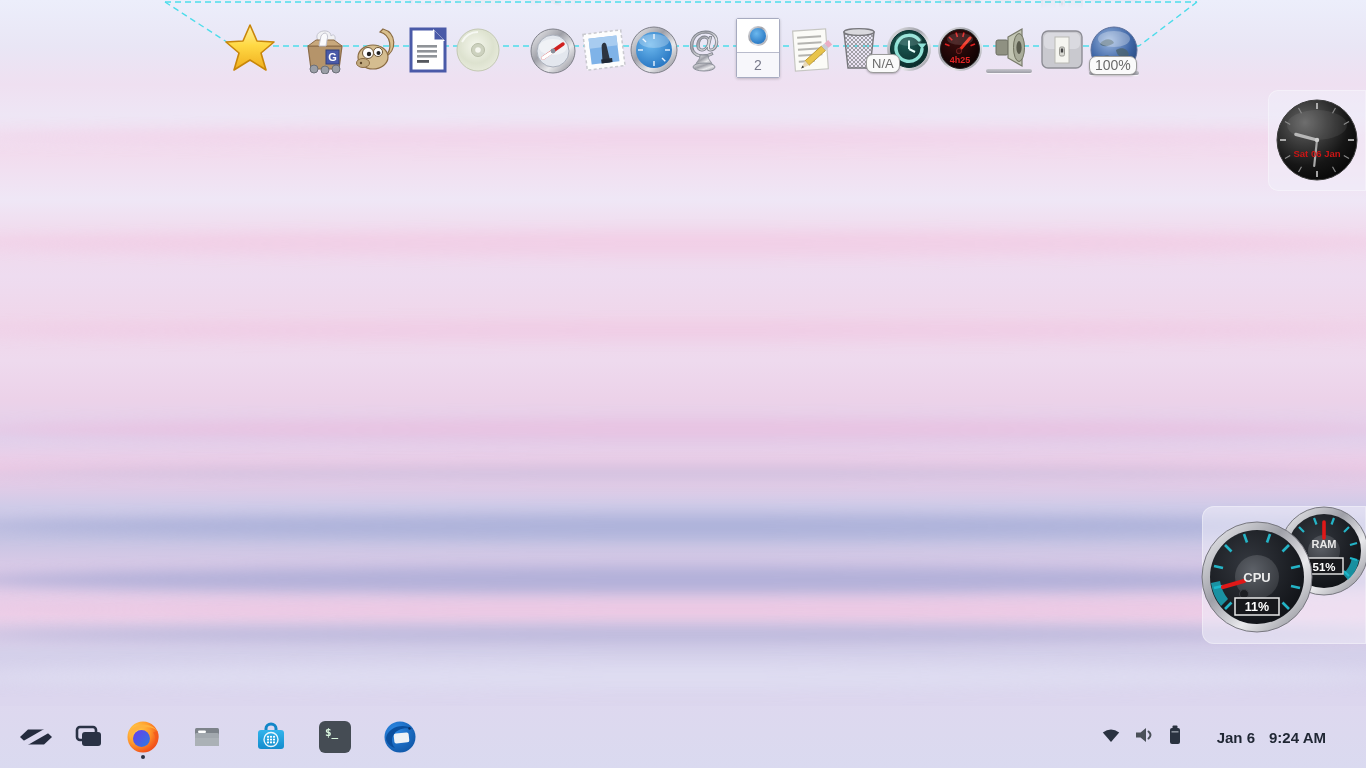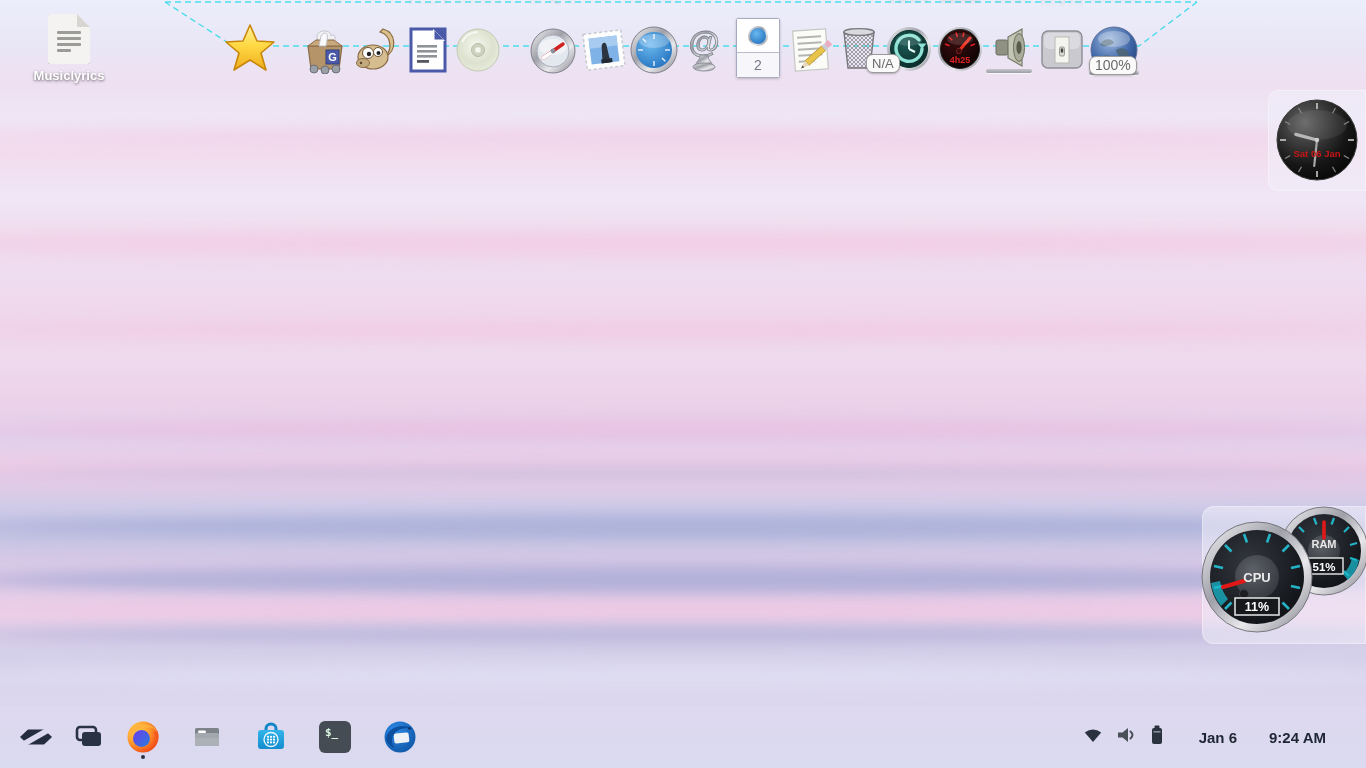--- a/index.html
+++ b/index.html
@@ -47,21 +47,21 @@
   .gauge-panel{left:1202px;top:506px;width:164px;height:138px;border-radius:12px 0 0 12px;}
 
   
   .taskbar{position:absolute;left:0;top:706px;width:1366px;height:62px;background:rgba(255,255,255,.06);}
   .tb-item{position:absolute;top:14px;width:34px;height:34px;display:flex;align-items:center;justify-content:center;}
   .run-dot{position:absolute;left:141px;top:49px;width:4px;height:4px;border-radius:50%;background:#2b3345;}
   .term-box{width:32px;height:32px;border-radius:6px;background:#454c54;position:relative;}
   .term-glyph{position:absolute;left:6px;top:5px;color:#d9f5de;
     font-family:"DejaVu Sans Mono",monospace;font-size:11px;font-weight:700;}
   .tray{position:absolute;top:0;right:40px;height:62px;display:flex;align-items:center;gap:12px;}
-  .tray-clock{display:flex;gap:32px;margin-left:22px;color:#1f2633;font-size:15px;font-weight:700;text-align:right;}
+  .tray-clock{display:flex;gap:14px;margin-left:22px;color:#1f2633;font-size:15px;font-weight:700;text-align:right;}
 </style>
 </head>
 <body>
 
 <div class="screen">
 
   <svg width="0" height="0" style="position:absolute">
     <defs>
       <linearGradient id="gold" x1="0" y1="0" x2="0" y2="1">
         <stop offset="0" stop-color="#fff0a0"></stop>
@@ -138,30 +138,20 @@
   <div class="streak" style="top:232px;height:24px;background:#f2c4e0;opacity:.45"></div>
   <div class="streak" style="top:322px;height:18px;background:#f0bede;opacity:.4"></div>
   <div class="streak" style="top:418px;height:24px;background:#edb6da;opacity:.5"></div>
   <div class="streak" style="top:466px;height:12px;background:#a9b3d6;opacity:.5"></div>
   <div class="streak" style="top:514px;height:24px;background:#98a3d2;opacity:.55"></div>
   <div class="streak" style="top:566px;height:28px;background:#8e9bcd;opacity:.55"></div>
   <div class="streak" style="top:602px;height:14px;background:#eec0de;opacity:.5"></div>
   <div class="streak" style="top:624px;height:20px;background:#96a2cf;opacity:.45"></div>
   <div class="streak" style="top:664px;height:26px;background:#e2e2f4;opacity:.6"></div>
 
-  <div class="desktop-icon">
-    <div class="doc-glyph">
-      <div class="doc-fold"></div>
-      <div class="doc-line" style="top:17px;width:24px"></div>
-      <div class="doc-line" style="top:23px;width:24px"></div>
-      <div class="doc-line" style="top:29px;width:24px"></div>
-      <div class="doc-line" style="top:35px;width:14px"></div>
-    </div>
-    <div class="desktop-icon-label">Musiclyrics</div>
-  </div>
 
   <div class="dock">
 
     <svg class="dock-frame" width="1366" height="96">
       <g stroke="#3ddbe9" stroke-width="1.4" stroke-dasharray="6 4" opacity=".9">
         <line x1="165" y1="2" x2="1197" y2="2"></line>
         <line x1="165" y1="2" x2="233" y2="46"></line>
         <line x1="1197" y1="2" x2="1139" y2="46"></line>
         <line x1="233" y1="46" x2="1139" y2="46"></line>
       </g>

